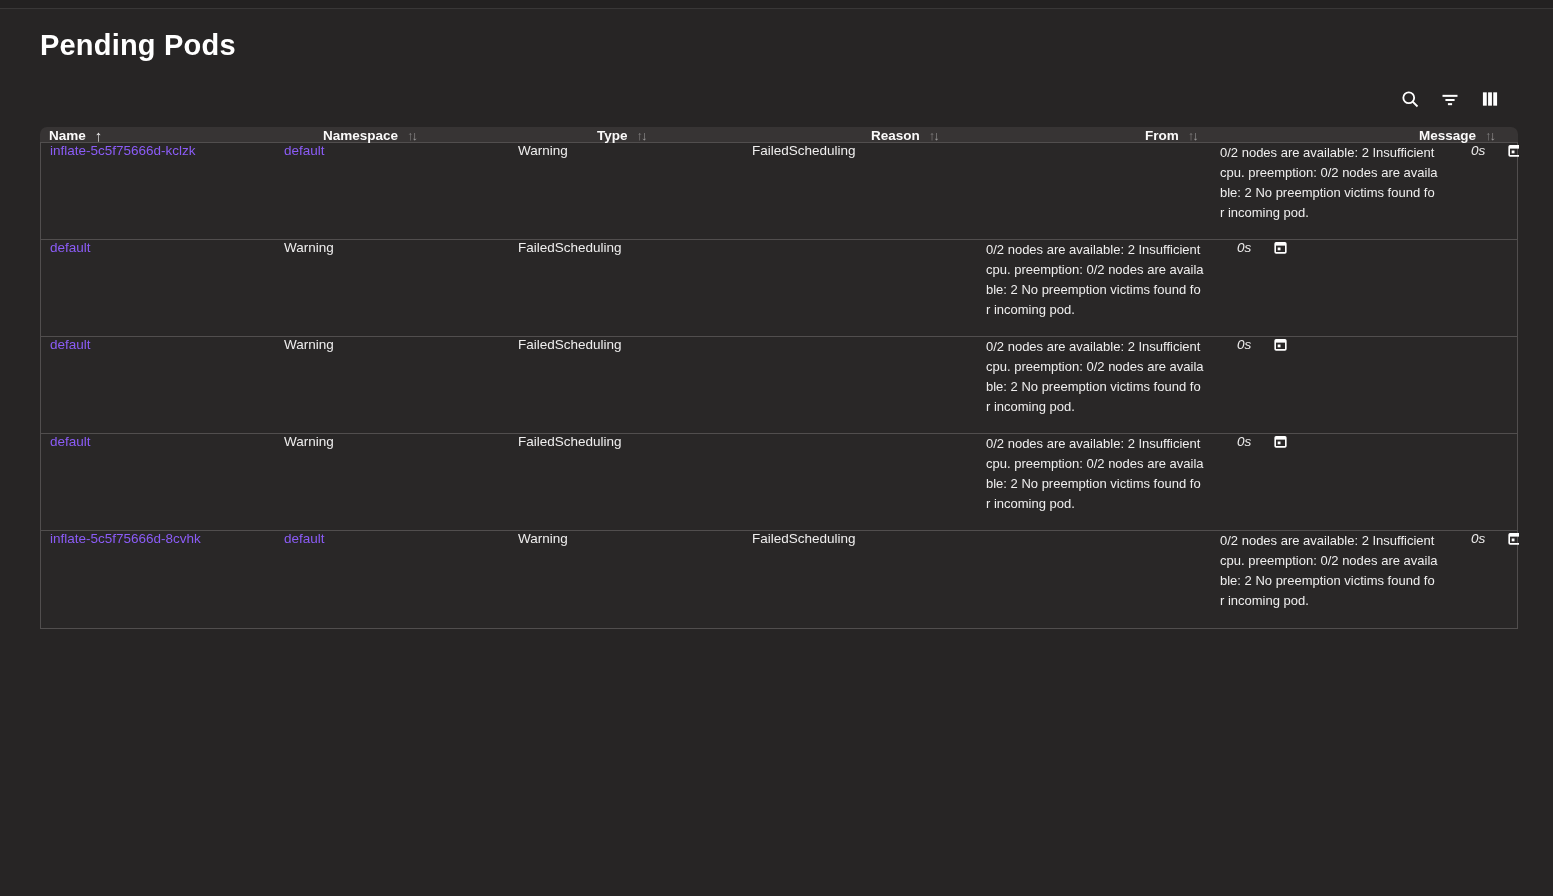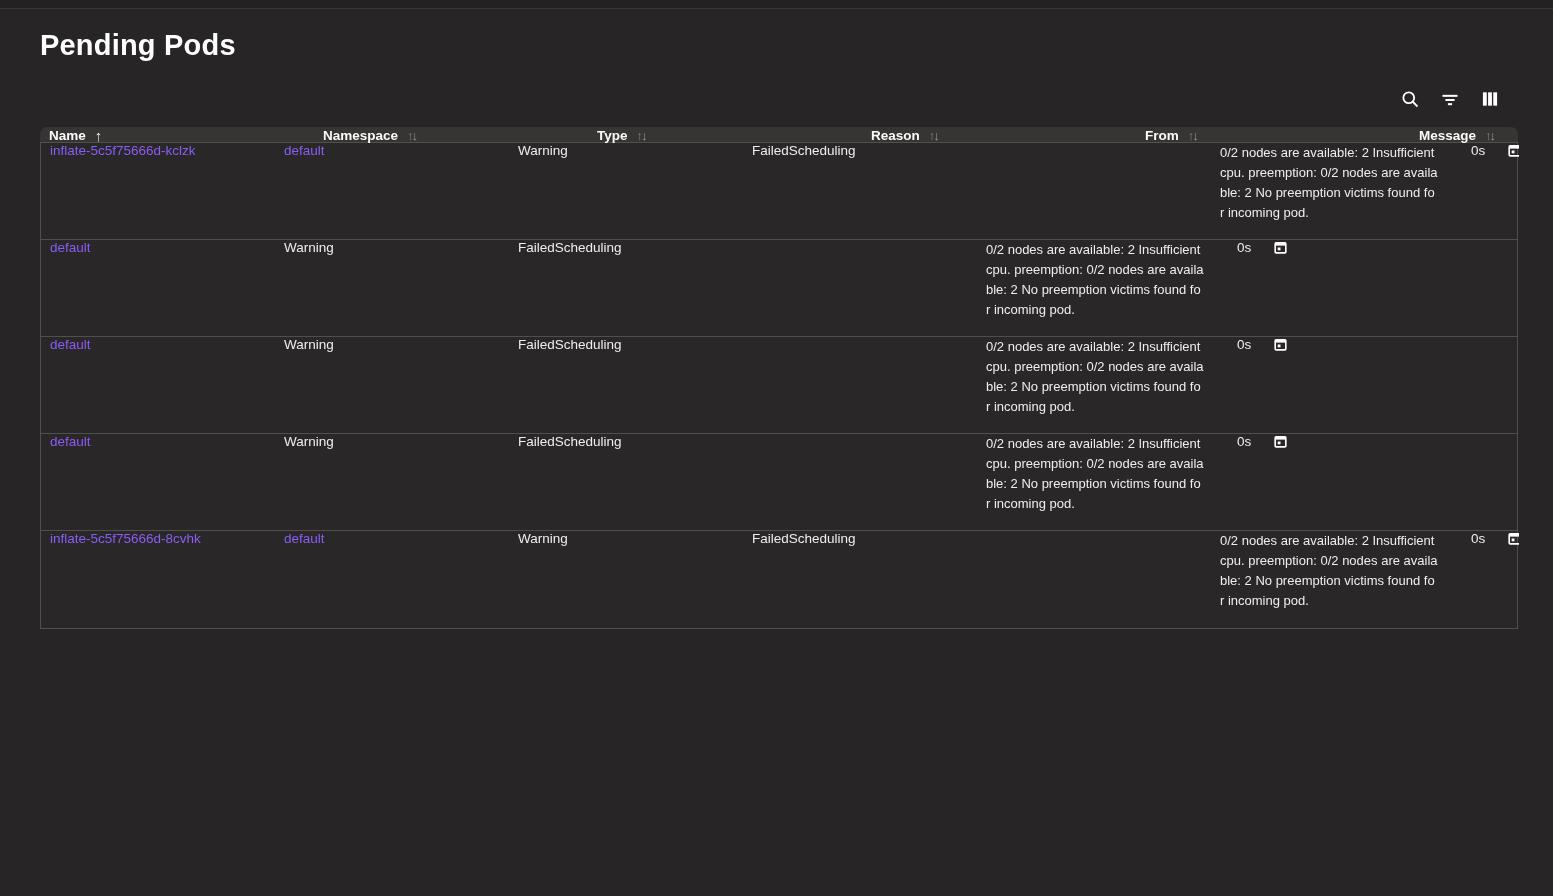--- a/index.html
+++ b/index.html
@@ -89,21 +89,21 @@
     text-decoration: none;
     cursor: pointer;
   }
   .msg {
     width: 218px;
     font-size: 13px;
     line-height: 20px;
     word-break: break-all;
     color: #efeeee;
   }
-  .td.age { padding-left: 26px; gap: 22px; }
+  .td.age { padding-left: 26px; gap: 22px; font-style: italic; }
   .cal-icon svg { display: block; }
 </style>
 </head>
 <body>
 
 <div class="topbar"></div>
 
 <div class="content">
 
   <div class="page-title">Pending Pods</div>

